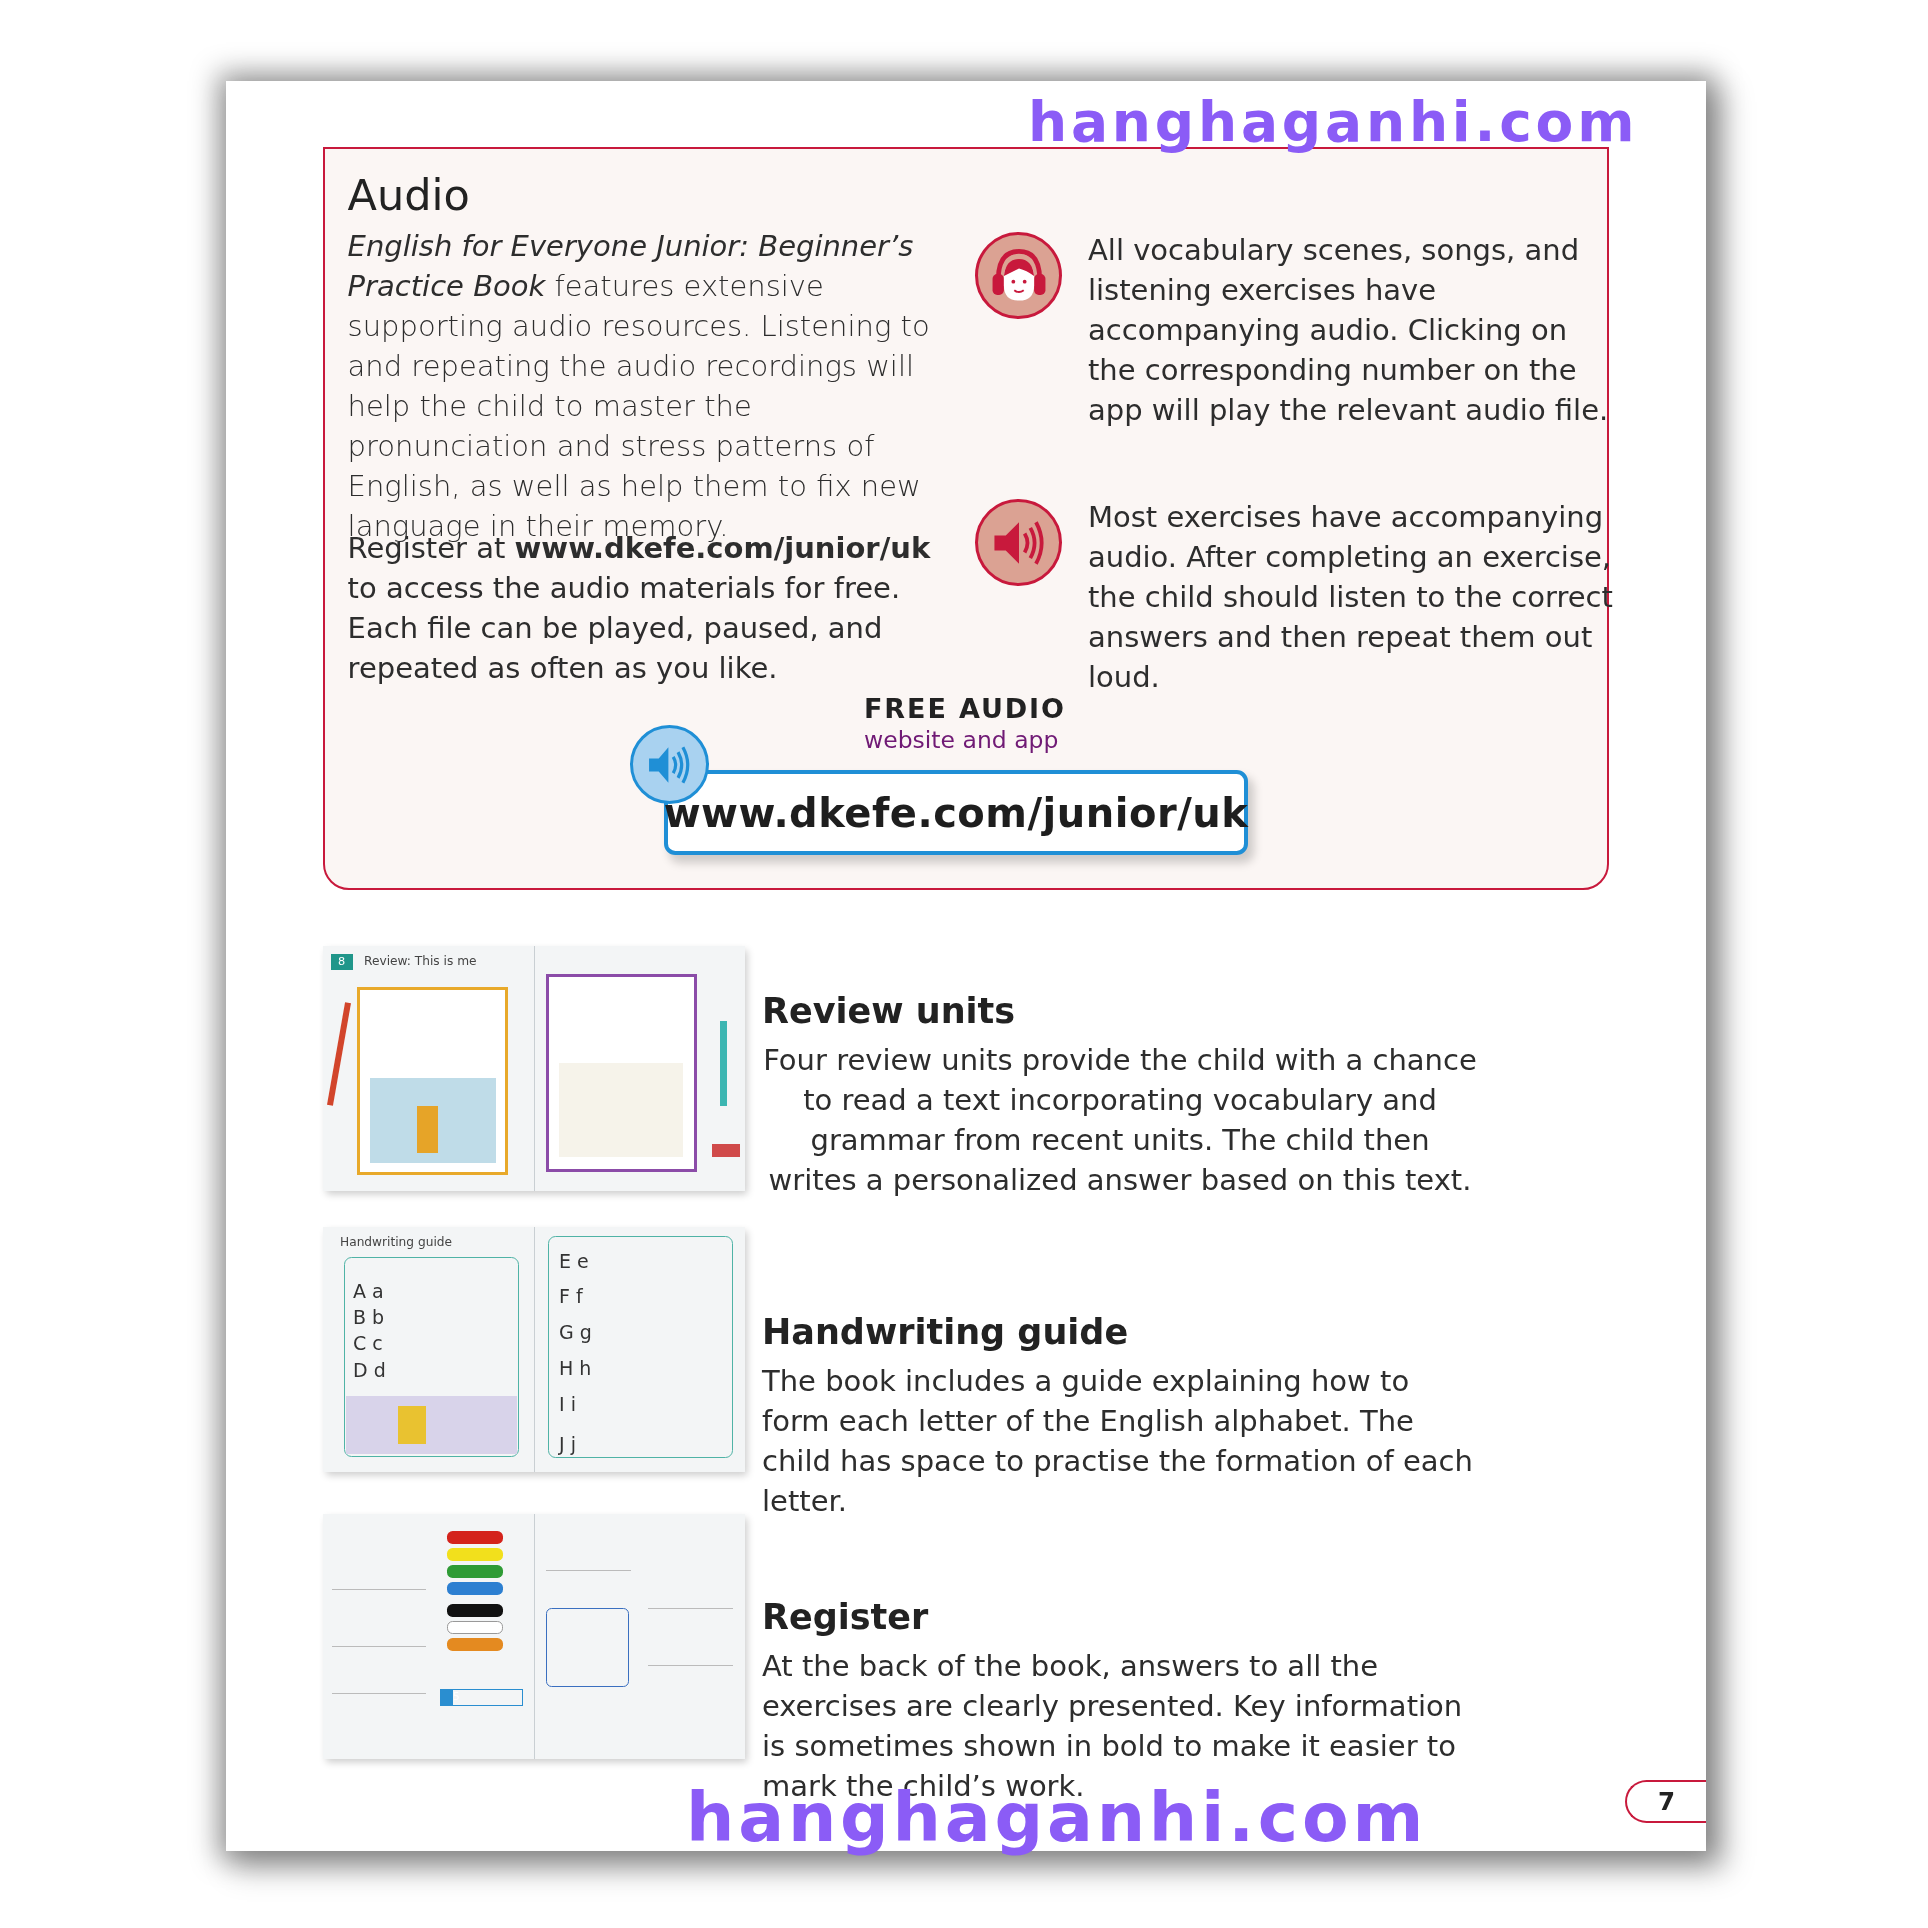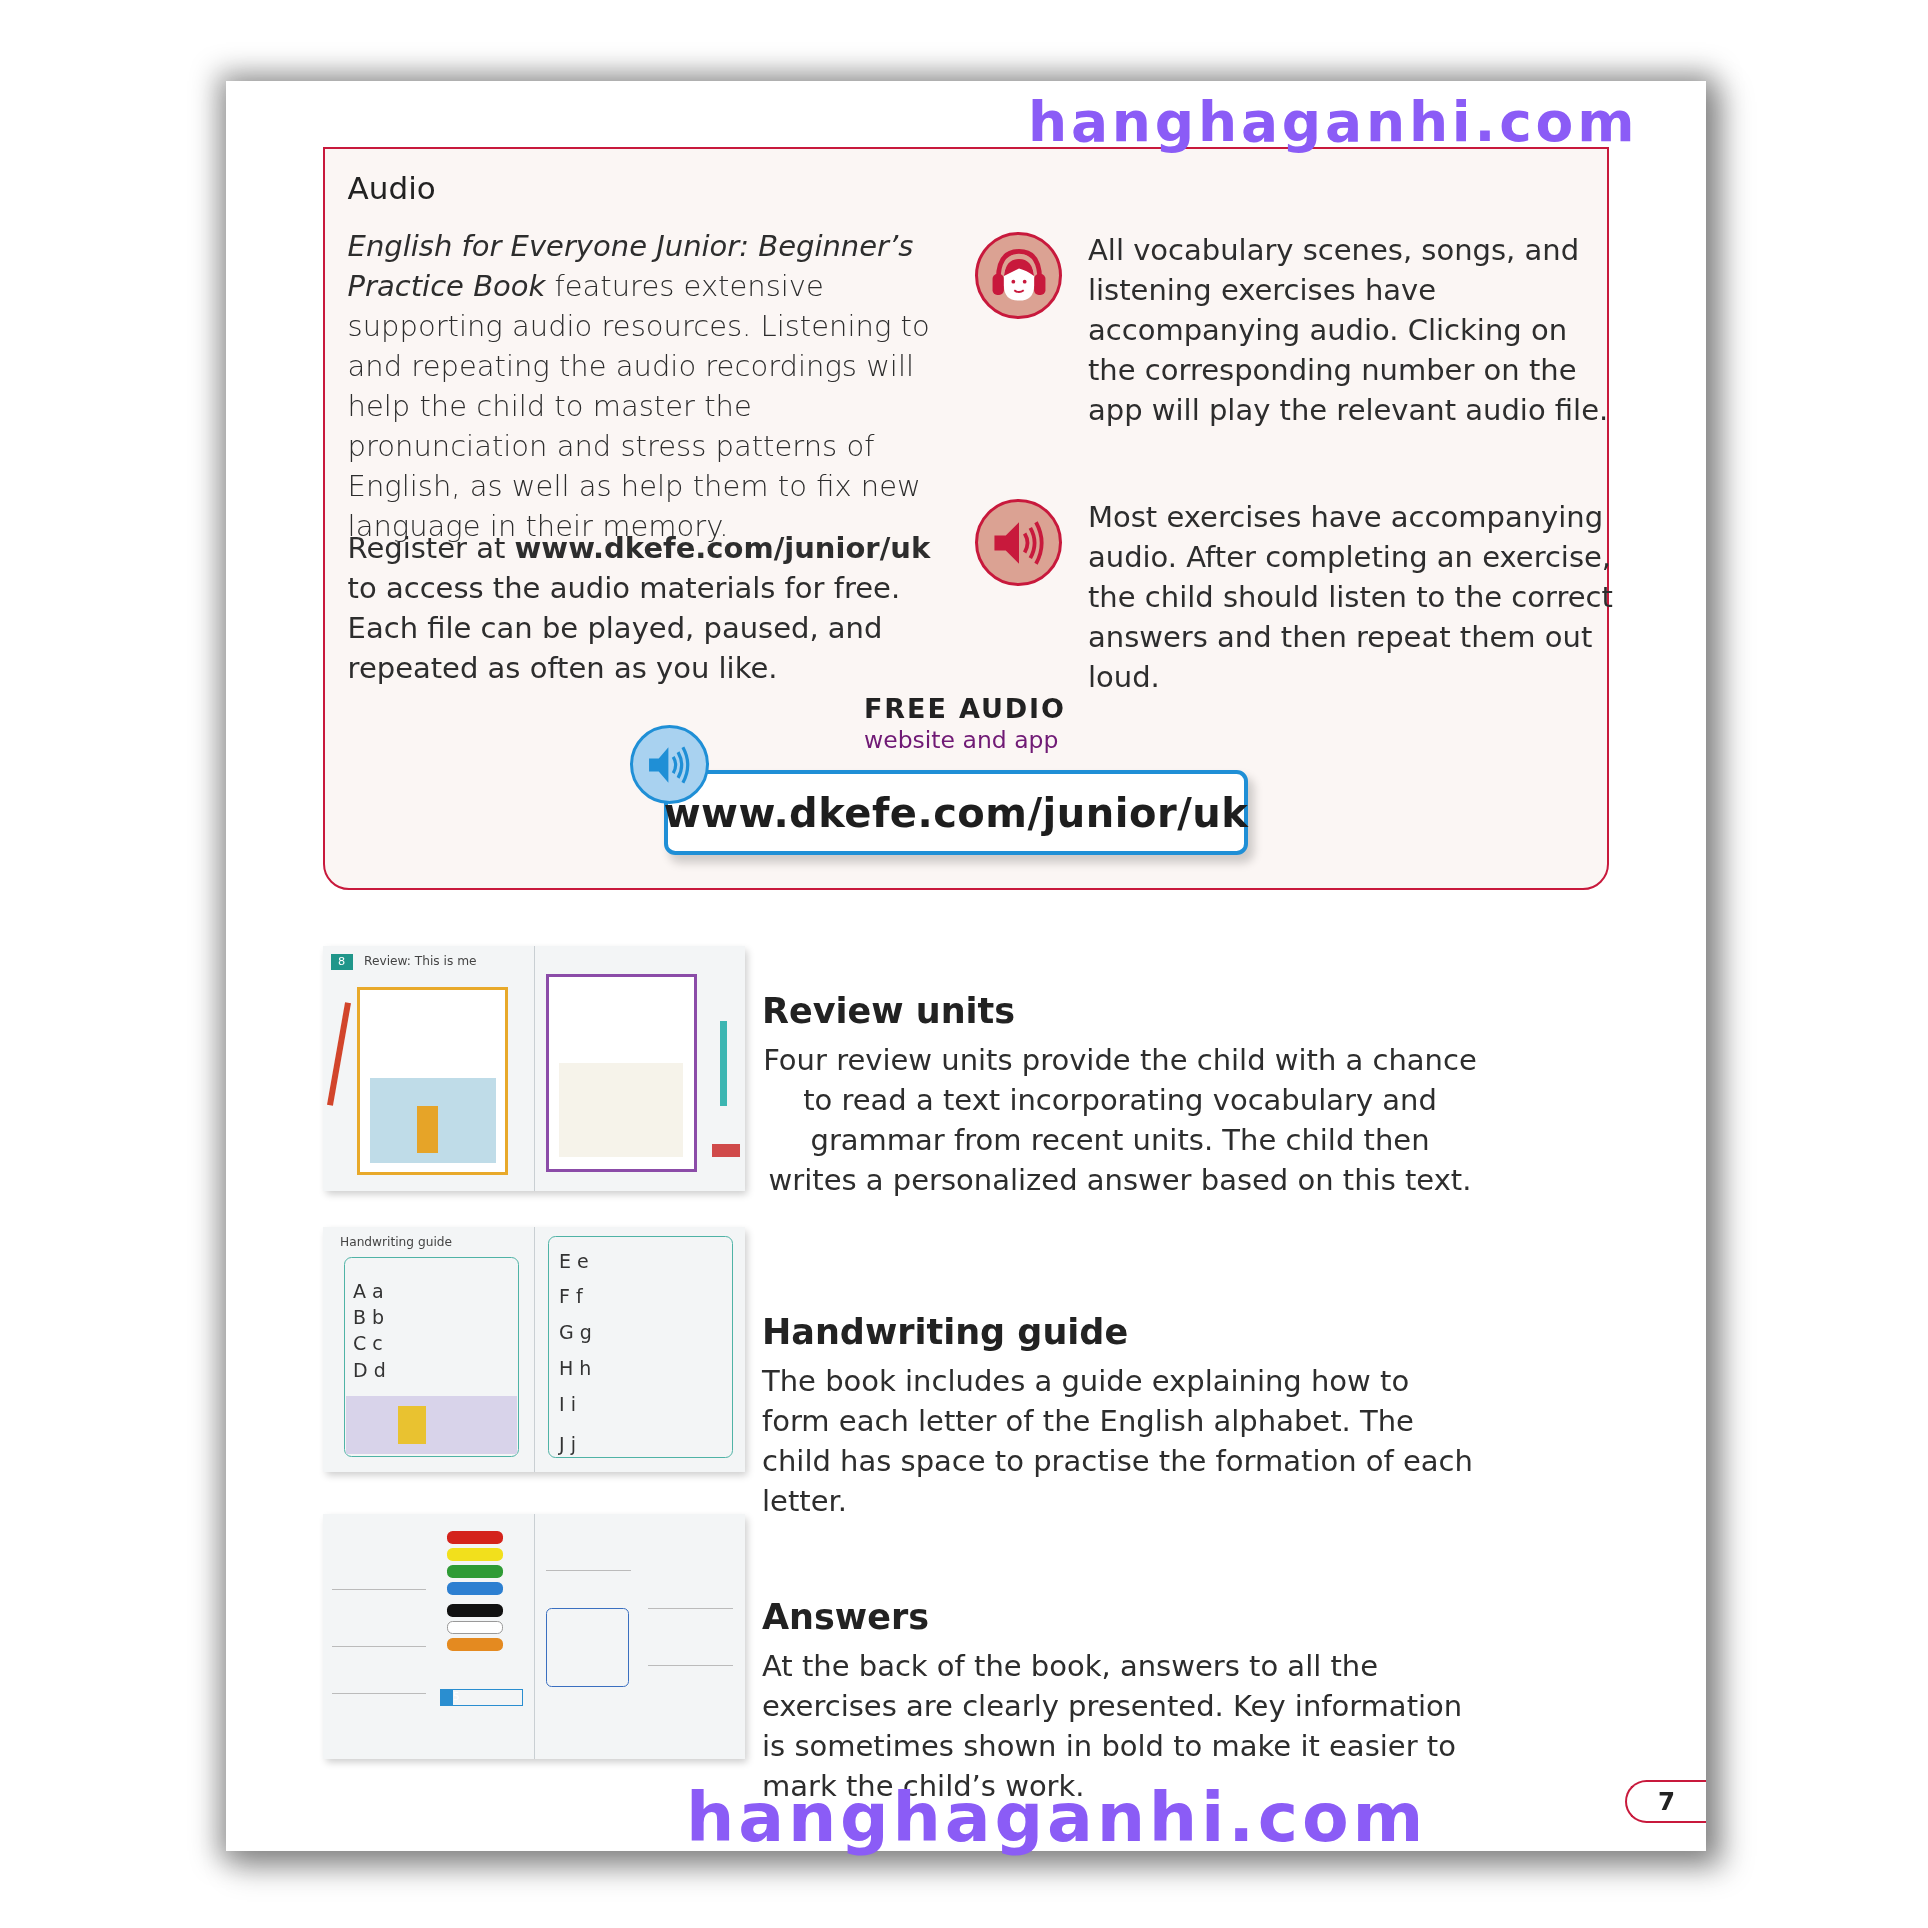--- a/index.html
+++ b/index.html
@@ -16,21 +16,21 @@
     position: absolute; font-family: "DejaVu Sans", sans-serif; color: #8b5cf6;
     letter-spacing: 3.8px; font-weight: 700;
   }
   .wm-top { left: 1028px; top: 90px; font-size: 55px; z-index: 5; }
   .wm-bottom { left: 686px; top: 1778px; font-size: 68px; z-index: 5; }
 
   .audio-box {
     position: absolute; left: 323px; top: 147px; width: 1286px; height: 743px;
     background: #fbf6f4; border: 2.8px solid #c8193c; border-radius: 0 0 26px 26px;
   }
-  .audio-title { position: absolute; left: 22.6px; top: 21px; font-size: 31px; color: #222; font-weight: 400; }
+  .audio-title { position: absolute; left: 22.6px; top: 21px; font-size: 43px; color: #222; font-weight: 400; }
   .audio-para {
     position: absolute; left: 22.6px; top: 77px; width: 603px;
     font-size: 29px; line-height: 40px; color: #2d2d2d; font-weight: 300;
   }
   .audio-para em { font-style: italic; }
   .register-para {
     position: absolute; left: 22.6px; top: 379px; width: 603px;
     font-size: 29px; line-height: 40px; color: #2d2d2d;
   }
   .register-para b { font-weight: 700; }
@@ -219,19 +219,19 @@
       <div class="mini-line" style="left:9.4px;top:132px;width:94px;"></div>
       <div class="mini-line" style="left:9.4px;top:179px;width:94px;"></div>
     </div>
     <div class="leaf">
       <div style="position:absolute;left:11.3px;top:94px;width:83px;height:79px;border:0.9px solid #3a6fc0;border-radius:5.6px;"></div>
       <div class="mini-line" style="left:11.3px;top:56px;width:85px;"></div>
       <div class="mini-line" style="left:113px;top:94px;width:85px;"></div>
       <div class="mini-line" style="left:113px;top:151px;width:85px;"></div>
     </div>
   </div>
-  <h3 class="row-title">Answers</h3>
+  <h3 class="row-title">Register</h3>
   <p class="row-text">At the back of the book, answers to all the exercises are clearly presented. Key information is sometimes shown in bold to make it easier to mark the child’s work.</p>
 </div>
 
 <div class="watermark wm-bottom">hanghaganhi.com</div>
 <div class="page-num">7</div>
 
 
 </body></html>

